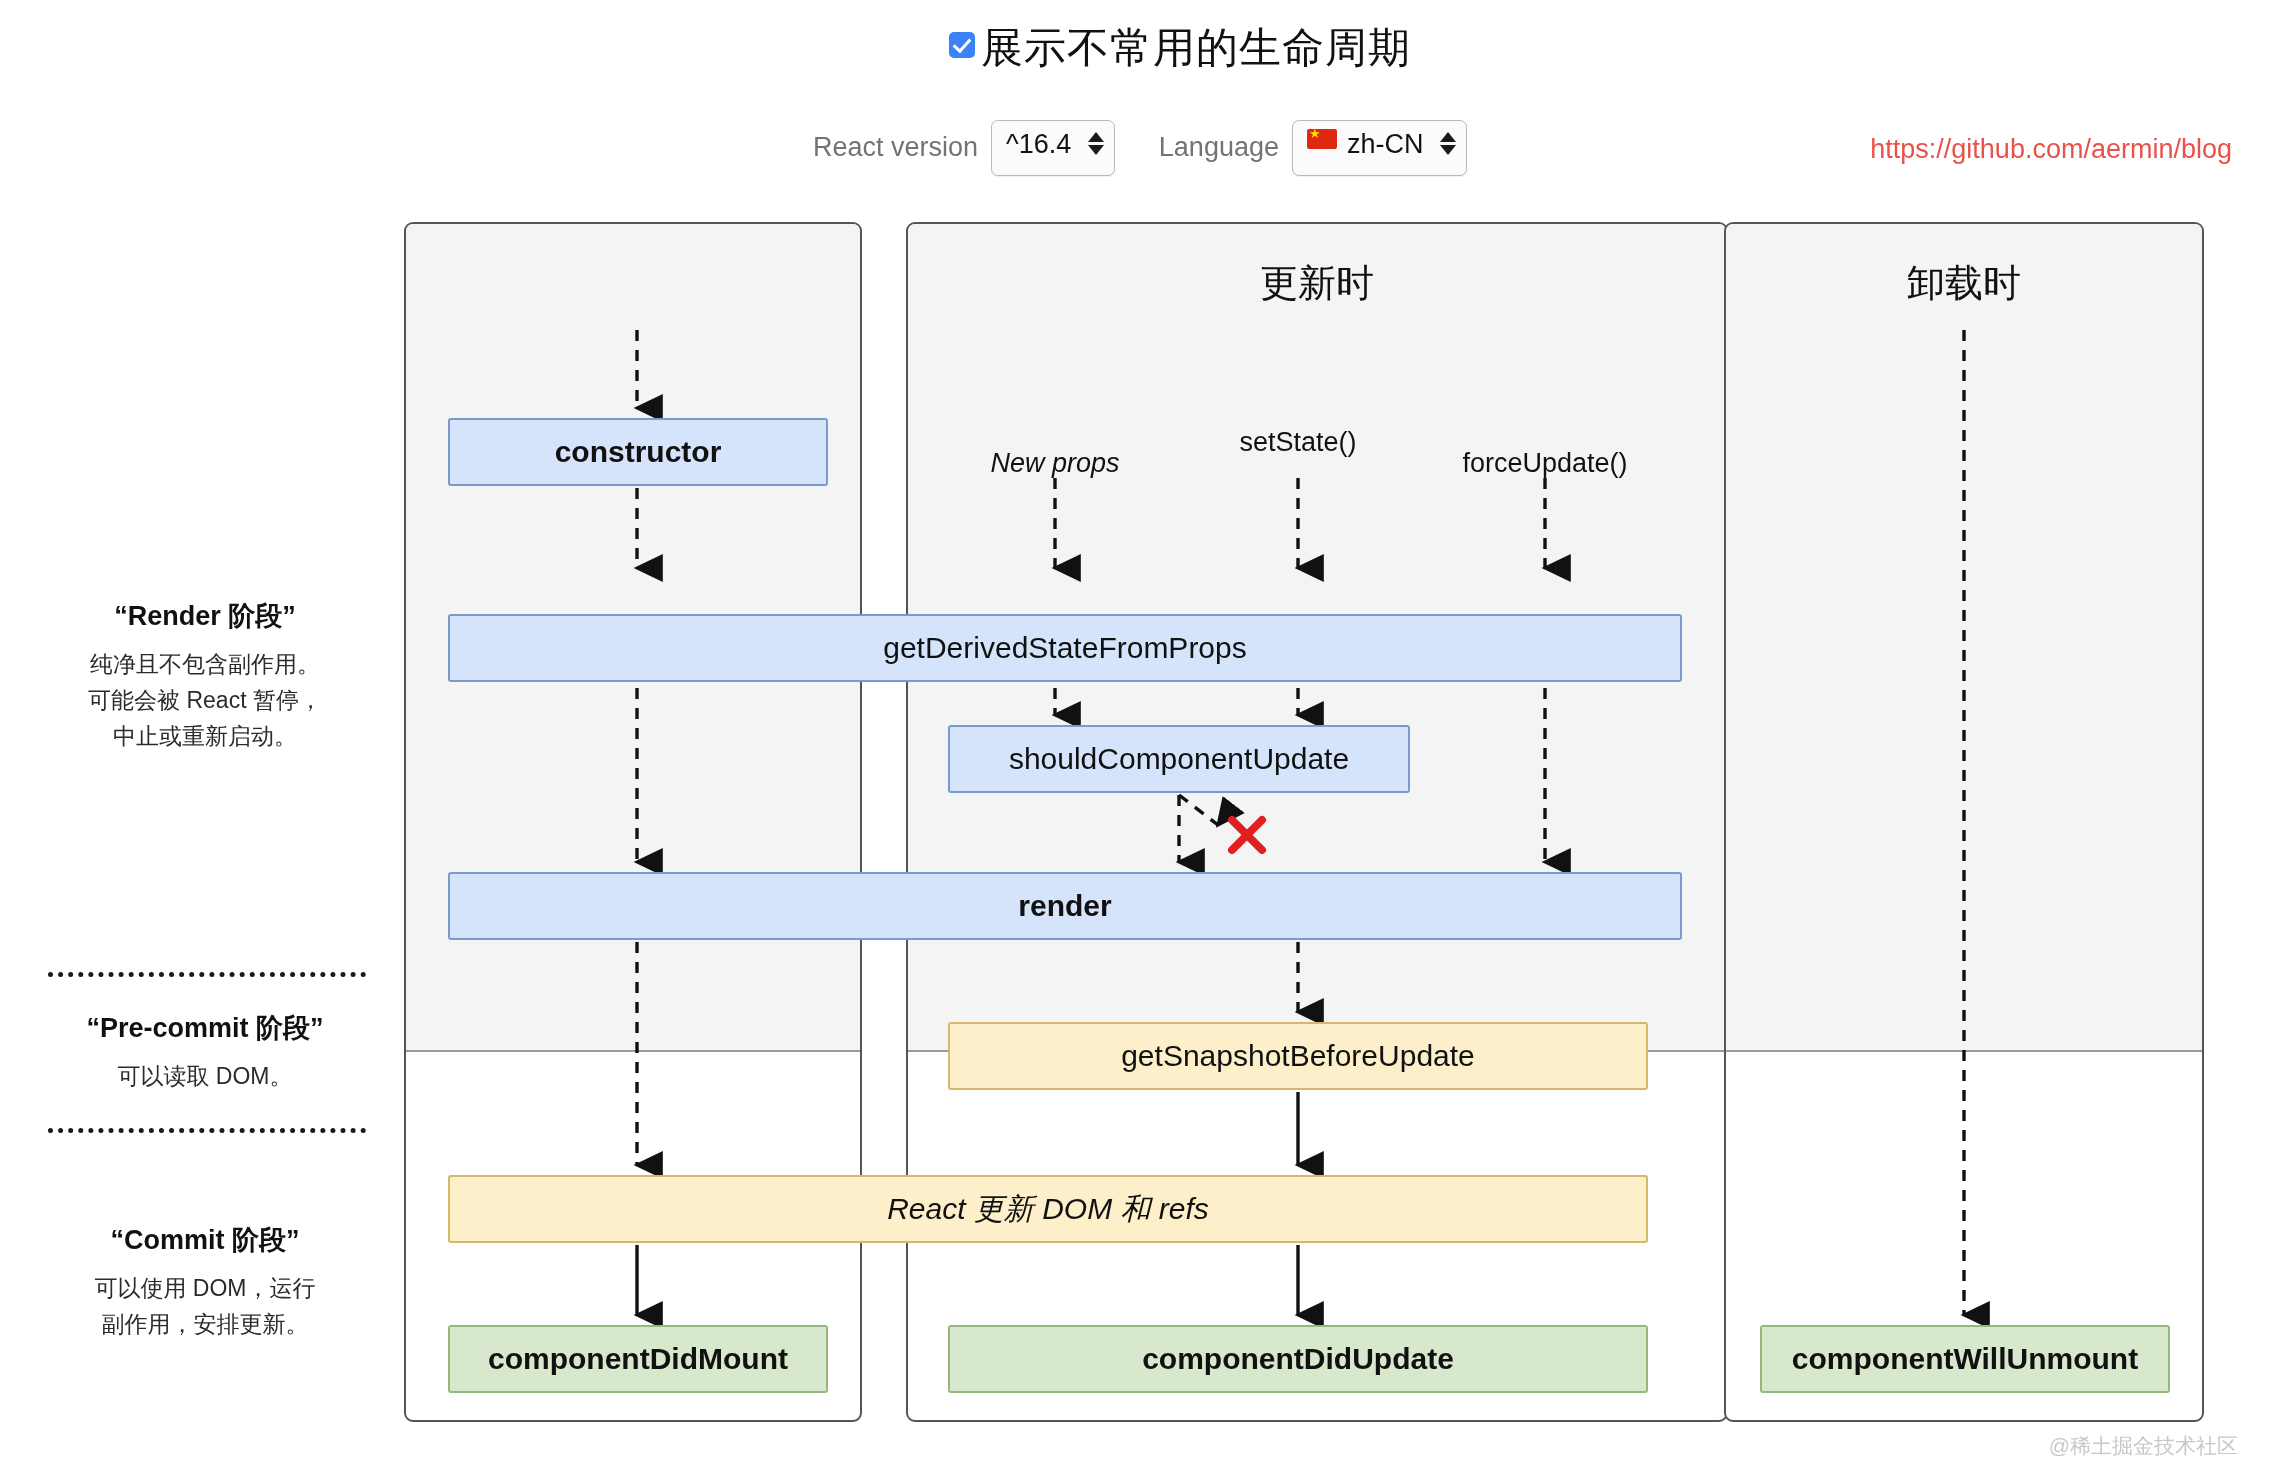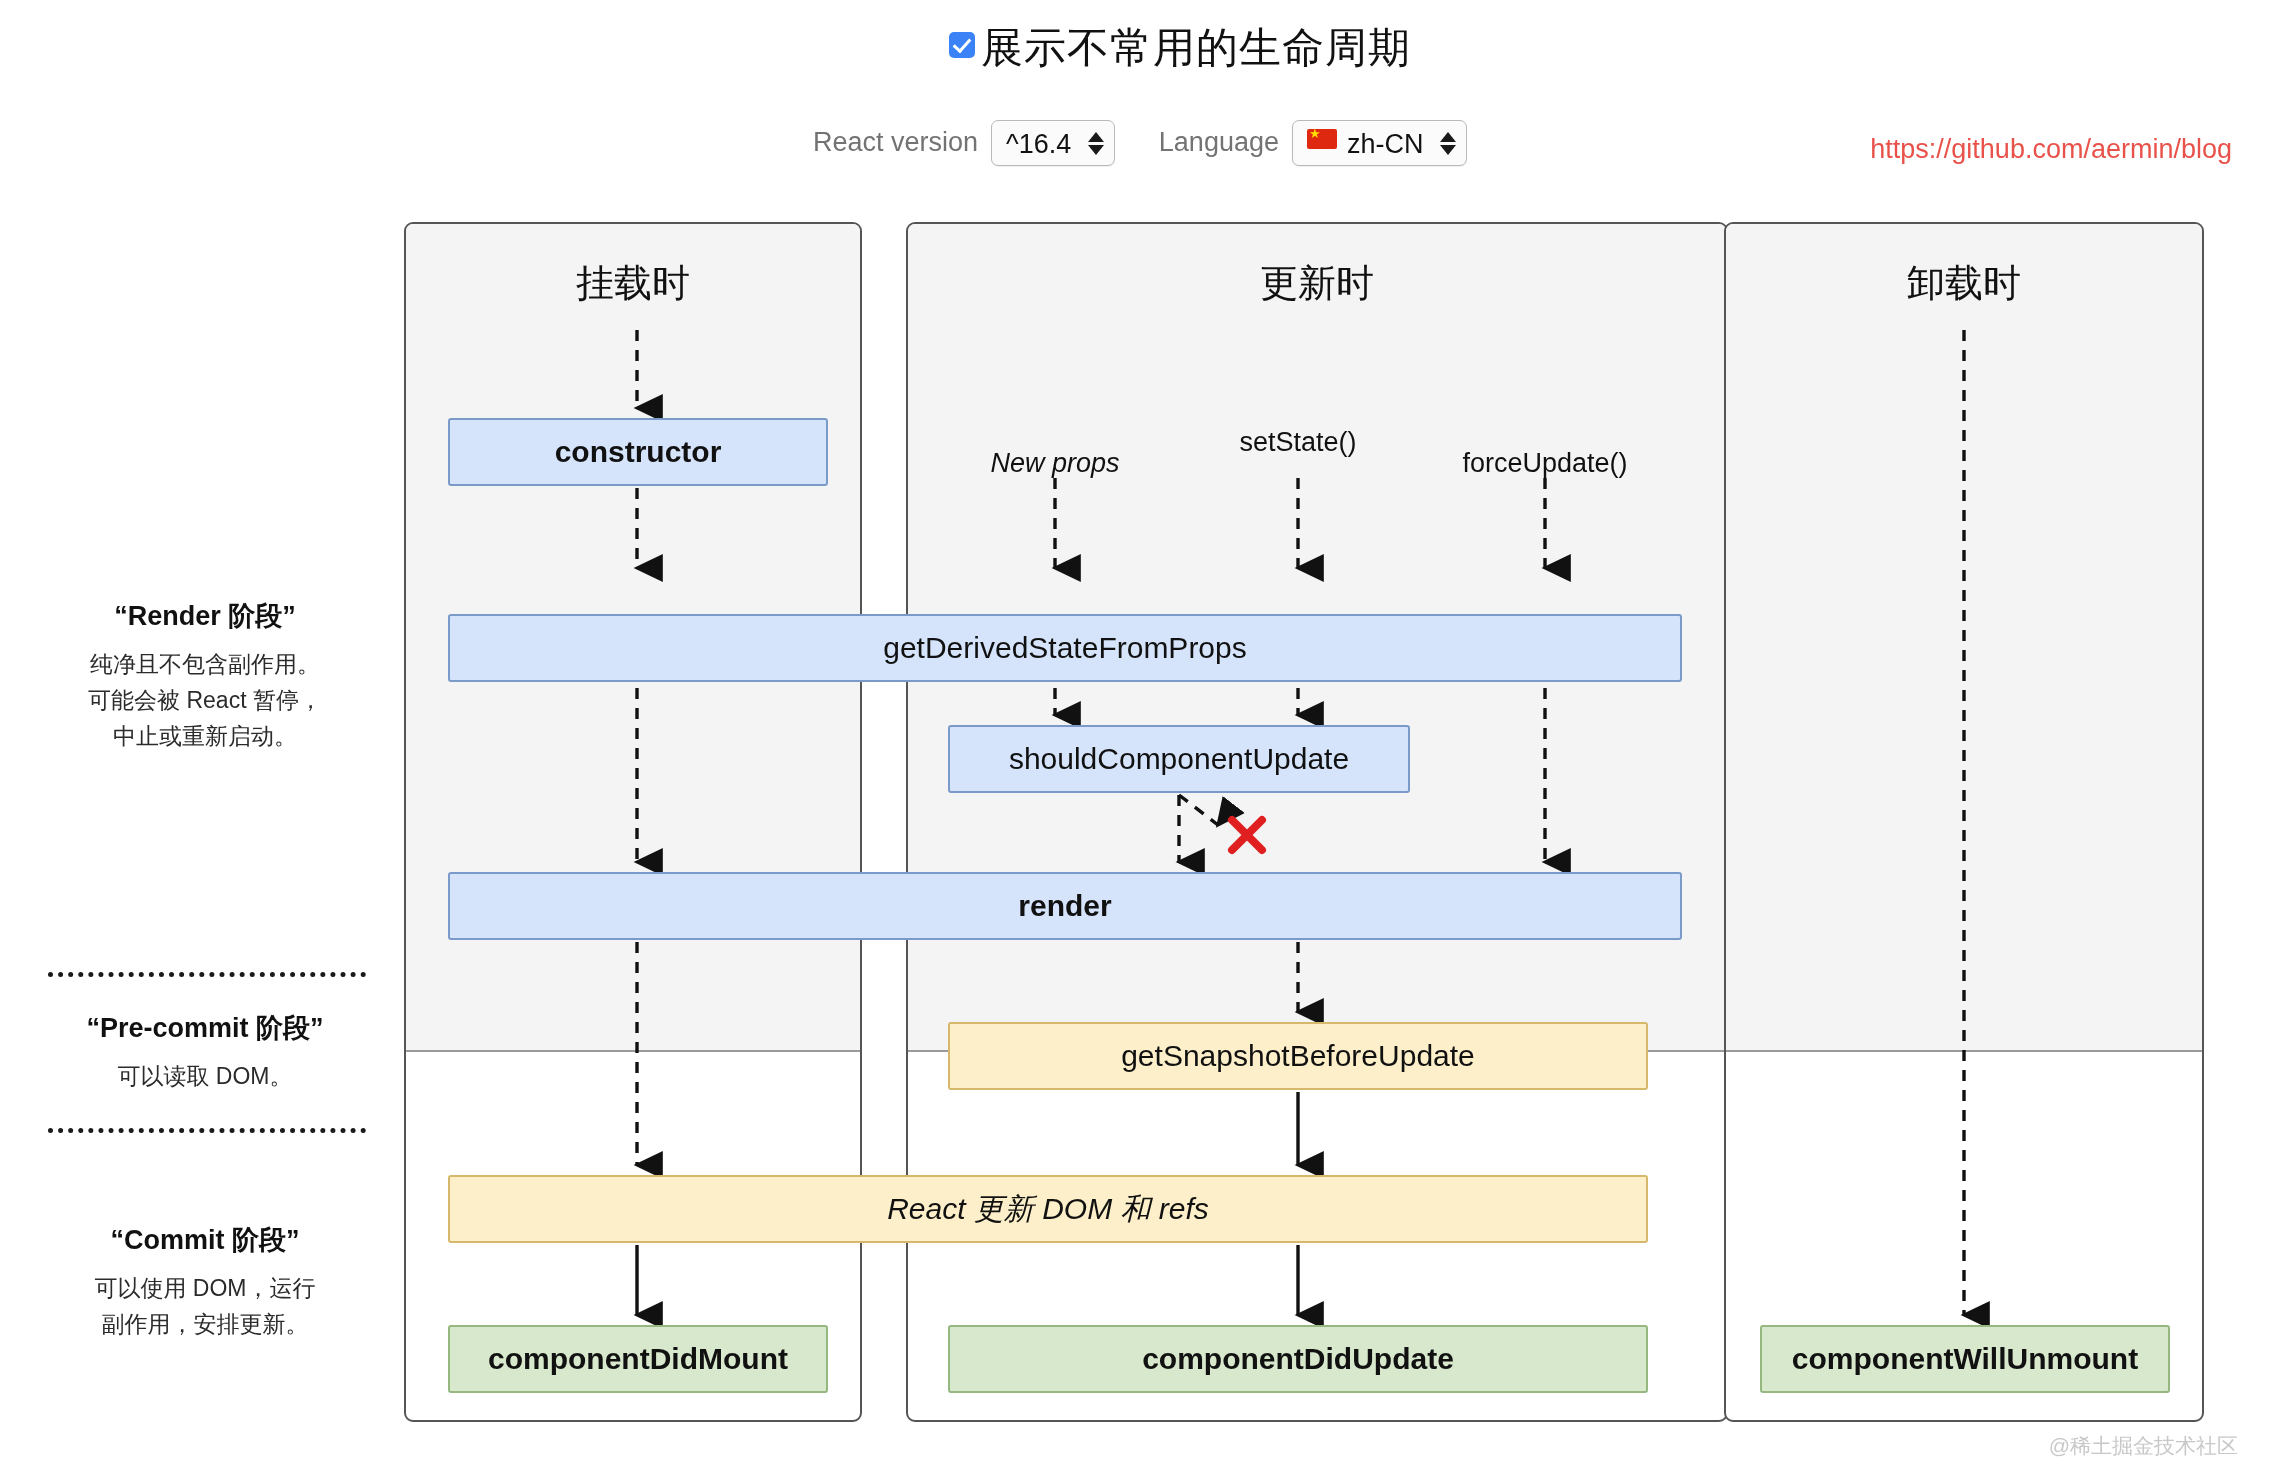--- a/index.html
+++ b/index.html
@@ -71,21 +71,21 @@
     vertical-align: middle;
     margin-right: 13px;
   }
   #controls .ctl-gap { display: inline-block; width: 44px; }
   .select-box {
     display: inline-block;
     vertical-align: middle;
     border: 1px solid #b9b9b9;
     border-radius: 7px;
     background: #fbfbfb;
-    padding: 6px 10px 6px 14px;
+    padding: 6px 10px 16px 14px;
     font-size: 27px;
     line-height: 30px;
     box-shadow: 0 1px 1px rgba(0,0,0,.06);
   }
   .select-box .flag {
     display: inline-block;
     width: 30px;
     height: 20px;
     background: #de2910;
     vertical-align: 2px;
@@ -313,21 +313,20 @@
 <div class="phase-note" id="note-commit">
   <div class="pn-title">“Commit 阶段”</div>
   <div class="pn-desc">
     <div>可以使用 DOM，运行</div>
     <div>副作用，安排更新。</div>
   </div>
 </div>
 
 <div class="panel" id="panel-mount">
   <div class="panel-upper"></div>
-  <div class="panel-title">挂载时</div>
 </div>
 
 <div class="panel" id="panel-update">
   <div class="panel-upper"></div>
   <div class="panel-title">更新时</div>
 </div>
 
 <div class="panel" id="panel-unmount">
   <div class="panel-upper"></div>
   <div class="panel-title">卸载时</div>

